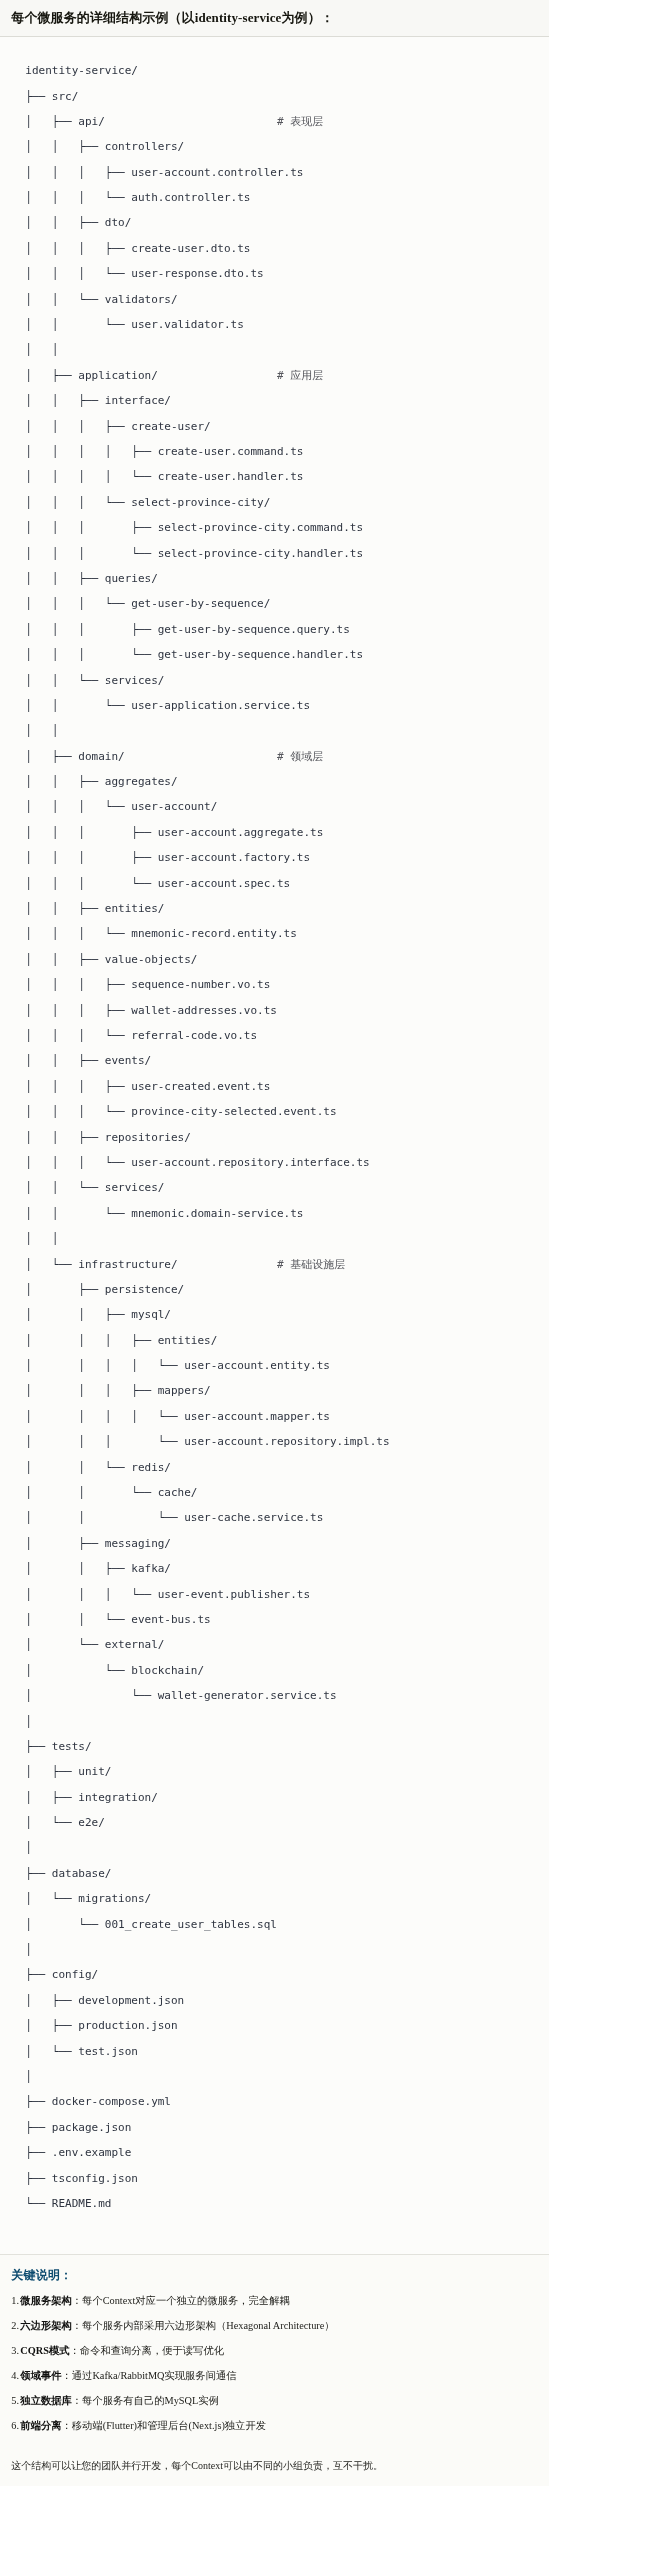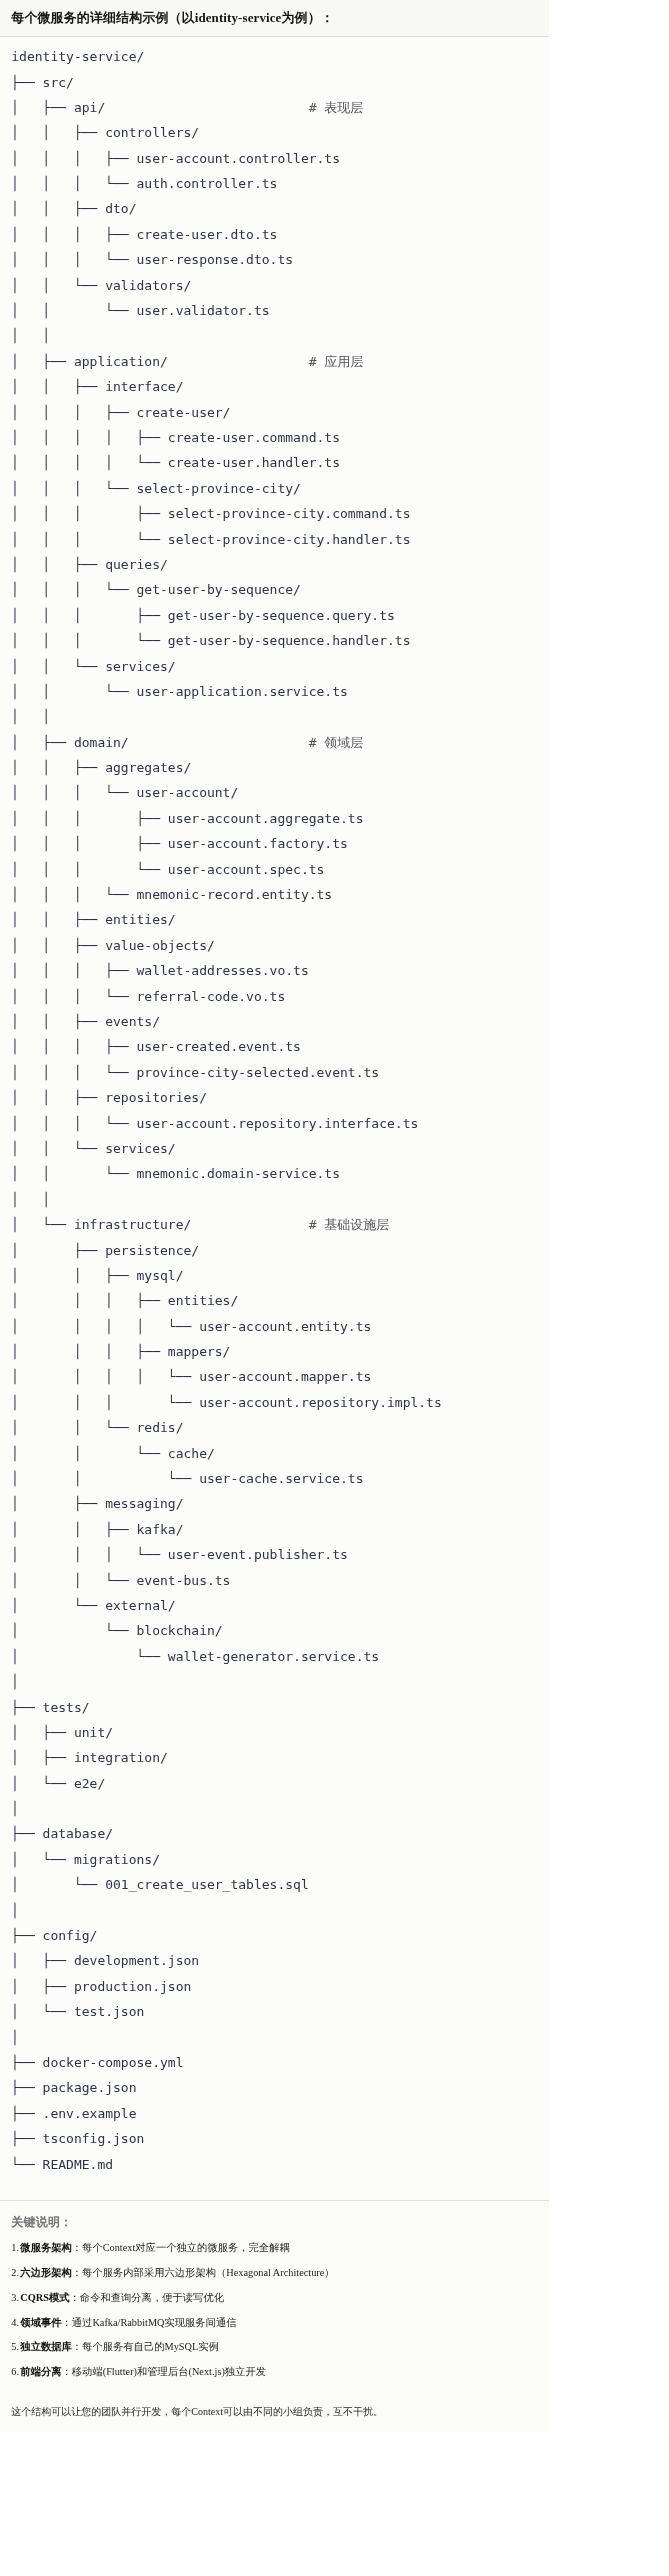--- a/index.html
+++ b/index.html
@@ -37,23 +37,23 @@
   }
 
   
   .tree-block {
     background: #fcfcfa;
     padding: 13.8px 11.3px 16.3px 11.3px;
     box-sizing: border-box;
     border-bottom: 0.6px solid #e2e2dc;
   }
   .tree-pre {
-    margin: 0;
+    margin: 14px;
     font-family: "DejaVu Sans Mono", "Liberation Mono", monospace;
-    font-size: 13px;
+    font-size: 11px;
     line-height: 12.7px;
     color: #2e3440;
     white-space: pre;
     tab-size: 4;
   }
   .tree-line {
     display: block;
     white-space: pre;
     height: 12.7px;
   }
@@ -67,21 +67,21 @@
   
   .keys-block {
     background: #fbfbf8;
     padding: 12.5px 11.3px 13.8px 11.3px;
     box-sizing: border-box;
   }
   .keys-title {
     font-family: "Liberation Serif", "DejaVu Serif", serif;
     font-weight: bold;
     font-size: 12px;
-    color: #737373;
+    color: #0c4a6e;
     margin: 0 0 10px 0;
     letter-spacing: 0.2px;
   }
   .key-item {
     font-size: 10.3px;
     line-height: 1.45;
     color: #1c1c18;
     margin: 0 0 10px 0;
     display: flex;
     align-items: baseline;
@@ -144,23 +144,24 @@
 <span class="tree-line"><span class="tree-path">│   │   │       └── get-user-by-sequence.handler.ts</span></span>
 <span class="tree-line"><span class="tree-path">│   │   └── services/</span></span>
 <span class="tree-line"><span class="tree-path">│   │       └── user-application.service.ts</span></span>
 <span class="tree-line"><span class="tree-path">│   │</span></span>
 <span class="tree-line"><span class="tree-path">│   ├── domain/</span><span>                       </span><span class="tree-comment"># 领域层</span></span>
 <span class="tree-line"><span class="tree-path">│   │   ├── aggregates/</span></span>
 <span class="tree-line"><span class="tree-path">│   │   │   └── user-account/</span></span>
 <span class="tree-line"><span class="tree-path">│   │   │       ├── user-account.aggregate.ts</span></span>
 <span class="tree-line"><span class="tree-path">│   │   │       ├── user-account.factory.ts</span></span>
 <span class="tree-line"><span class="tree-path">│   │   │       └── user-account.spec.ts</span></span>
+<span class="tree-line"><span class="tree-path">│   │   ├── entities/</span></span>
 <span class="tree-line"><span class="tree-path">│   │   │   └── mnemonic-record.entity.ts</span></span>
-<span class="tree-line"><span class="tree-path">│   │   ├── entities/</span></span>
 <span class="tree-line"><span class="tree-path">│   │   ├── value-objects/</span></span>
+<span class="tree-line"><span class="tree-path">│   │   │   ├── sequence-number.vo.ts</span></span>
 <span class="tree-line"><span class="tree-path">│   │   │   ├── wallet-addresses.vo.ts</span></span>
 <span class="tree-line"><span class="tree-path">│   │   │   └── referral-code.vo.ts</span></span>
 <span class="tree-line"><span class="tree-path">│   │   ├── events/</span></span>
 <span class="tree-line"><span class="tree-path">│   │   │   ├── user-created.event.ts</span></span>
 <span class="tree-line"><span class="tree-path">│   │   │   └── province-city-selected.event.ts</span></span>
 <span class="tree-line"><span class="tree-path">│   │   ├── repositories/</span></span>
 <span class="tree-line"><span class="tree-path">│   │   │   └── user-account.repository.interface.ts</span></span>
 <span class="tree-line"><span class="tree-path">│   │   └── services/</span></span>
 <span class="tree-line"><span class="tree-path">│   │       └── mnemonic.domain-service.ts</span></span>
 <span class="tree-line"><span class="tree-path">│   │</span></span>

